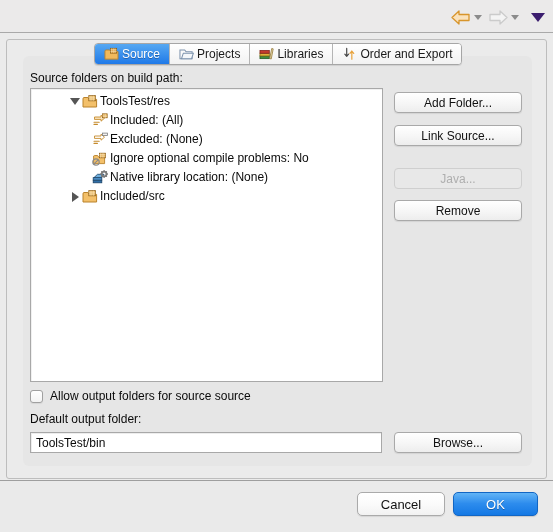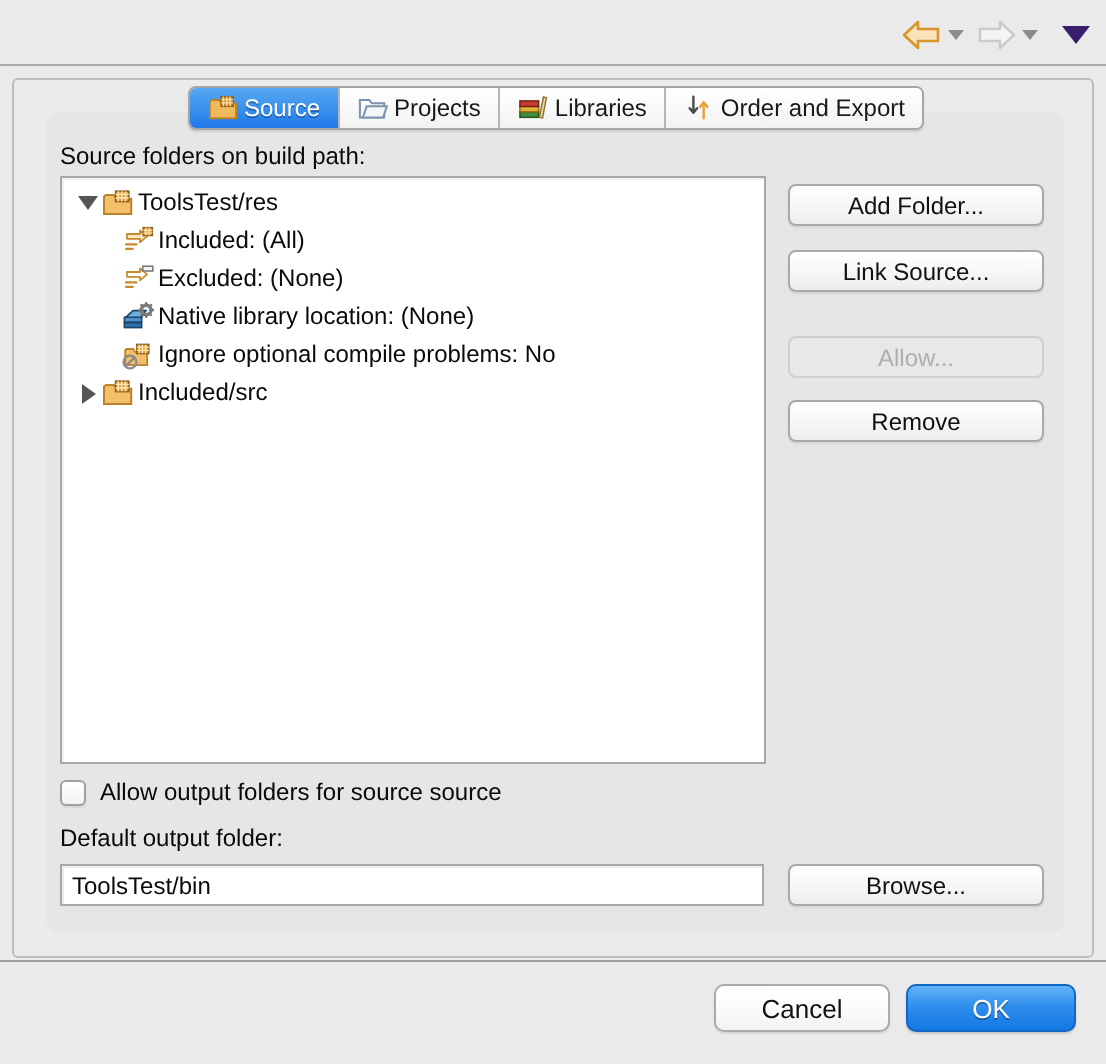--- a/index.html
+++ b/index.html
@@ -131,20 +131,21 @@
   
   .tree-panel {
     position: absolute;
     left: 30px; top: 88px;
     width: 353px; height: 294px;
     background: #ffffff;
     border: 1px solid #a8a8a8;
     box-shadow: inset 1px 1px 0 rgba(0,0,0,0.06);
     box-sizing: border-box;
     overflow: hidden;
+    padding-left: 31px;
   }
   .tree-row {
     display: flex;
     align-items: center;
     height: 19px;
     padding-left: 6px;
     font-size: 12px;
     color: #0a0a0a;
     white-space: nowrap;
   }
@@ -380,57 +381,57 @@
       <svg class="tree-ico" viewBox="0 0 16 15" aria-hidden="true">
         <path d="M2.5 4 L9 4 L9 2.2 L12.5 5.2 L9 8.2 L9 6.4 L2.5 6.4 Z" fill="#FFFFFF" stroke="#C58B2C" stroke-width="0.9" stroke-linejoin="round"></path>
         <path d="M2 9.2 L7.2 9.2 M2 11.4 L5.4 11.4" stroke="#C58B2C" stroke-width="1.1" stroke-linecap="round"></path>
         <rect x="10.4" y="1.1" width="5" height="2.4" fill="#F2F2F2" stroke="#7C7C7C" stroke-width="0.8"></rect>
       </svg>
       <span class="tree-label">Excluded: (None)</span>
     </div>
 
     <div class="tree-row indent">
       <svg class="tree-ico" viewBox="0 0 16 15" aria-hidden="true">
+        <path d="M1.6 5 L1.6 12.6 L12.6 12.6 L12.6 6.2 L6.8 6.2 L5.6 4.5 L2.4 4.5 Z" fill="#F3C06A" stroke="#B9822B" stroke-width="0.9"></path>
+        <rect x="7.4" y="2.2" width="6" height="4.6" fill="#E0A33B" stroke="#8D5F18" stroke-width="0.75"></rect>
+        <path d="M8.6 2.2 L8.6 6.8 M10.2 2.2 L10.2 6.8 M11.8 2.2 L11.8 6.8 M7.4 3.6 L13.4 3.6 M7.4 5.2 L13.4 5.2" stroke="#FAE6C0" stroke-width="0.6"></path>
+        <circle cx="4" cy="11" r="3.2" fill="none" stroke="#8A8A8A" stroke-width="1.2"></circle>
+        <path d="M1.8 13.2 L6.2 8.8" stroke="#8A8A8A" stroke-width="1.2"></path>
+      </svg>
+      <span class="tree-label">Ignore optional compile problems: No</span>
+    </div>
+
+    <div class="tree-row indent">
+      <svg class="tree-ico" viewBox="0 0 16 15" aria-hidden="true">
         <rect x="1.2" y="10.3" width="8.6" height="2.5" fill="#2F6FA8" stroke="#1C4468" stroke-width="0.8"></rect>
         <rect x="1.2" y="7.6" width="8.6" height="2.5" fill="#4E91C9" stroke="#1C4468" stroke-width="0.8"></rect>
         <path d="M2 7.6 L5.5 4.3 L12 4.3 L9.8 7.6 Z" fill="#6FAEDC" stroke="#1C4468" stroke-width="0.8"></path>
         <circle cx="12.1" cy="4" r="2.5" fill="none" stroke="#7A7A7A" stroke-width="1.5"></circle>
         <path d="M12.1 0.6 L12.1 2 M12.1 6 L12.1 7.4 M8.7 4 L10.1 4 M14.1 4 L15.5 4
                  M9.7 1.6 L10.7 2.6 M13.5 5.4 L14.5 6.4 M14.5 1.6 L13.5 2.6 M10.7 5.4 L9.7 6.4" stroke="#7A7A7A" stroke-width="1.3" stroke-linecap="round"></path>
       </svg>
       <span class="tree-label">Native library location: (None)</span>
     </div>
 
-    <div class="tree-row indent">
-      <svg class="tree-ico" viewBox="0 0 16 15" aria-hidden="true">
-        <path d="M1.6 5 L1.6 12.6 L12.6 12.6 L12.6 6.2 L6.8 6.2 L5.6 4.5 L2.4 4.5 Z" fill="#F3C06A" stroke="#B9822B" stroke-width="0.9"></path>
-        <rect x="7.4" y="2.2" width="6" height="4.6" fill="#E0A33B" stroke="#8D5F18" stroke-width="0.75"></rect>
-        <path d="M8.6 2.2 L8.6 6.8 M10.2 2.2 L10.2 6.8 M11.8 2.2 L11.8 6.8 M7.4 3.6 L13.4 3.6 M7.4 5.2 L13.4 5.2" stroke="#FAE6C0" stroke-width="0.6"></path>
-        <circle cx="4" cy="11" r="3.2" fill="none" stroke="#8A8A8A" stroke-width="1.2"></circle>
-        <path d="M1.8 13.2 L6.2 8.8" stroke="#8A8A8A" stroke-width="1.2"></path>
-      </svg>
-      <span class="tree-label">Ignore optional compile problems: No</span>
-    </div>
-
     <div class="tree-row">
       <span class="twisty">
           <span class="tw-right"></span>
         </span>
       <svg class="tree-ico" viewBox="0 0 16 15" aria-hidden="true">
         <path d="M1 4.2 L1 13 L14.6 13 L14.6 5.4 L7.3 5.4 L5.9 3.5 L2 3.5 Z" fill="#F3C06A" stroke="#B9822B" stroke-width="1"></path>
         <rect x="6.8" y="1.6" width="6.6" height="5.2" fill="#E0A33B" stroke="#8D5F18" stroke-width="0.8"></rect>
         <path d="M8.1 1.6 L8.1 6.8 M9.9 1.6 L9.9 6.8 M11.7 1.6 L11.7 6.8 M6.8 3.2 L13.4 3.2 M6.8 5 L13.4 5" stroke="#FAE6C0" stroke-width="0.7"></path>
       </svg>
       <span class="tree-label">Included/src</span>
     </div>
   </div>
 
   <button class="btn" id="btn-add-folder">Add Folder...</button>
   <button class="btn" id="btn-link-source">Link Source...</button>
-  <button class="btn disabled" id="btn-edit" disabled="">Allow...</button>
+  <button class="btn disabled" id="btn-edit" disabled="">Java...</button>
   <button class="btn" id="btn-remove">Remove</button>
 
   <div class="checkrow">
     <span class="checkbox"></span>
     <span class="ck-label">Allow output folders for source source</span>
   </div>
 
   <div class="field-label" id="lbl-default-output">Default output folder:</div>
 
   <input class="textfield" type="text" value="ToolsTest/bin" style="">

